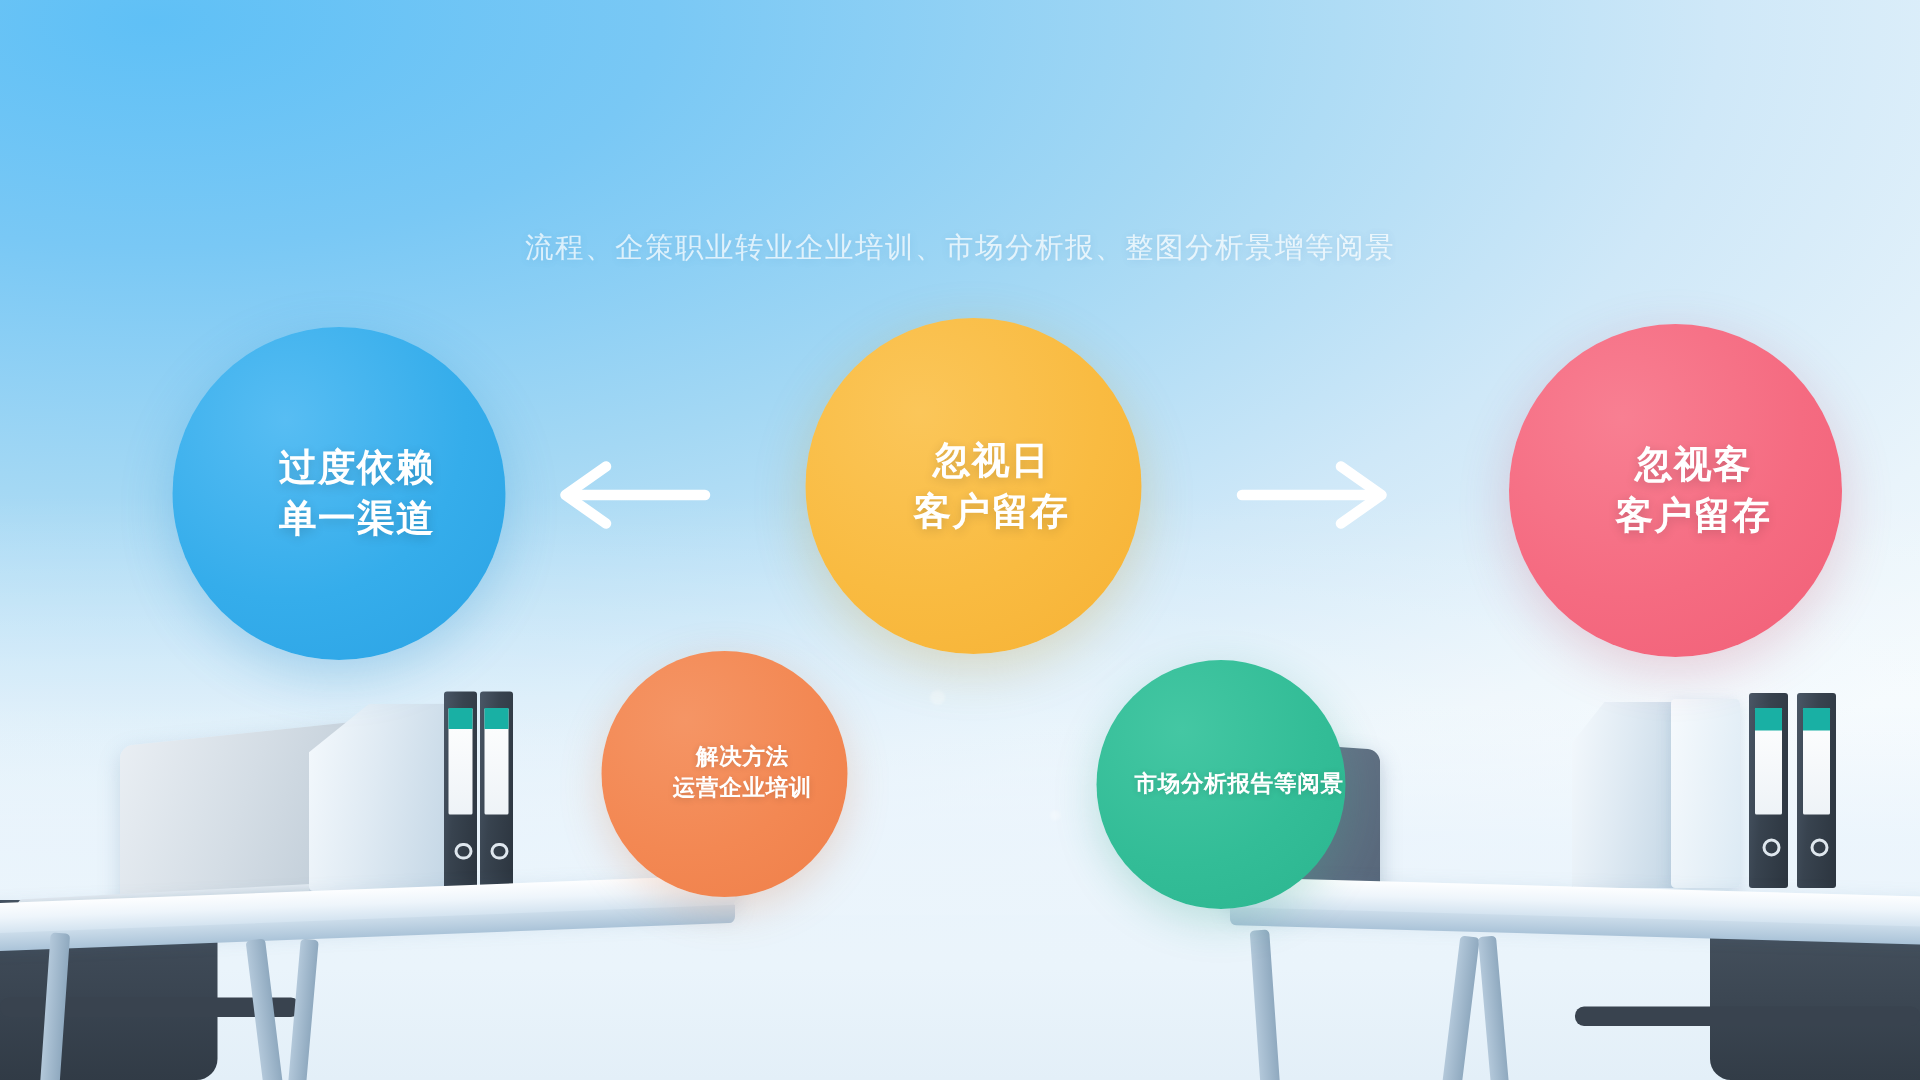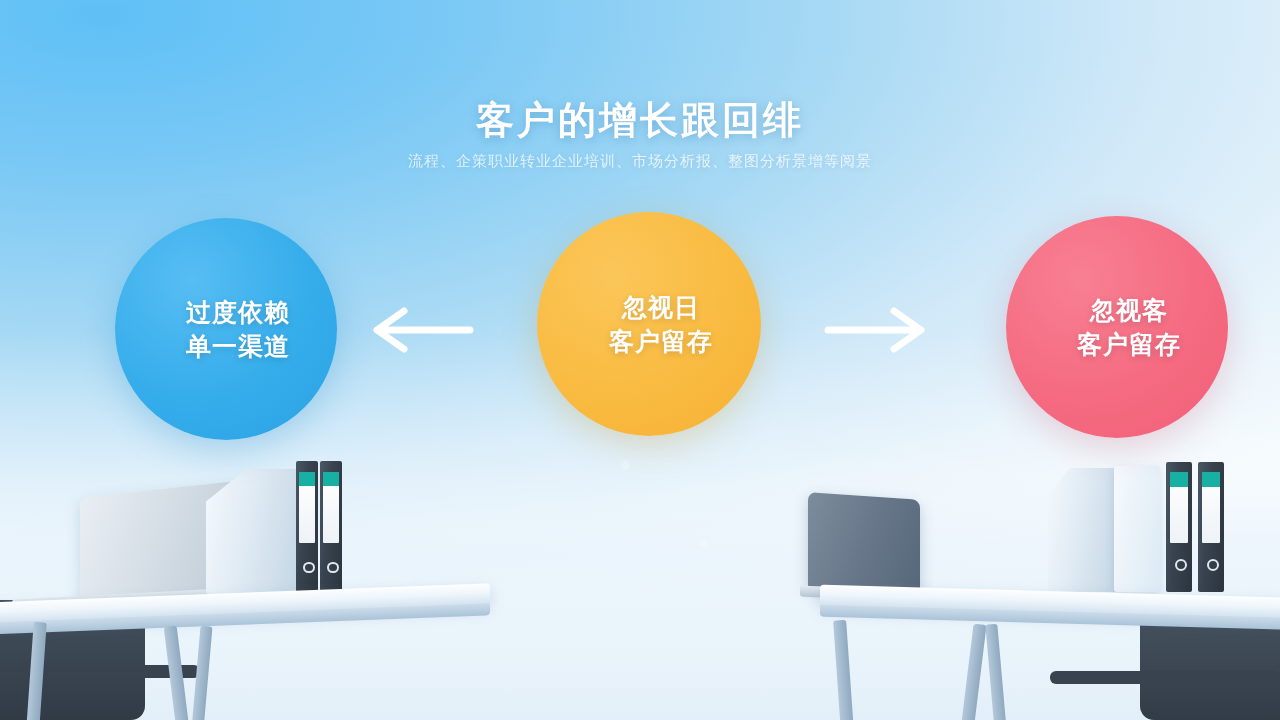--- a/index.html
+++ b/index.html
@@ -26,21 +26,21 @@
     pointer-events:none;
   }
   
   .title{
     position:absolute;top:95px;left:0;right:0;text-align:center;
     font-size:38px;font-weight:bold;color:#ffffff;letter-spacing:3px;
     text-shadow:0 2px 10px rgba(40,110,170,.35);
   }
   .subtitle{
     position:absolute;top:152px;left:0;right:0;text-align:center;
-    font-size:15px;color:#ffffff;letter-spacing:1px;opacity:.72;
+    font-size:19px;color:#ffffff;letter-spacing:1px;opacity:.72;
     text-shadow:0 1px 6px rgba(40,110,170,.25);
   }
   
   .circle{
     position:absolute;border-radius:50%;
     display:flex;flex-direction:column;align-items:center;justify-content:center;
     color:#fff;text-align:center;
   }
   .circle span{display:block;line-height:1.38;margin-left:24px;}
   .c-main span{font-size:25px;font-weight:bold;letter-spacing:1px;
@@ -166,21 +166,20 @@
       <div class="desk-edge" style="right:-60px;bottom:96px;width:520px;height:12px;transform:skewY(1.6deg);"></div>
       <div class="leg" style="right:430px;bottom:-12px;width:13px;height:112px;transform:rotate(-4deg);"></div>
       <div class="leg" style="right:300px;bottom:-12px;width:13px;height:108px;transform:rotate(7deg);"></div>
       <div class="leg" style="right:278px;bottom:-12px;width:12px;height:108px;transform:rotate(-5deg);"></div>
     </div>
 
     <div class="bokeh" style="left:620px;top:40px;width:10px;height:10px;"></div>
     <div class="bokeh" style="left:700px;top:120px;width:7px;height:7px;"></div>
   </div>
 
-  <div class="title">客户的增长跟回绯</div>
   <div class="subtitle">流程、企策职业转业企业培训、市场分析报、整图分析景增等阅景</div>
 
   <div class="arrow" id="arrow-left">
     <svg width="108" height="50" viewBox="0 0 108 50" aria-hidden="true">
       <g stroke="#ffffff" stroke-width="7" fill="none" stroke-linecap="round" stroke-linejoin="round">
         <line x1="102" y1="25" x2="12" y2="25"></line>
         <polyline points="36,6 9,25 36,44"></polyline>
       </g>
     </svg>
   </div>
@@ -202,15 +201,22 @@
   <div class="circle c-main" id="circle-center">
     <span>忽视日</span>
     <span>客户留存</span>
   </div>
 
   <div class="circle c-main" id="circle-right">
     <span>忽视客</span>
     <span>客户留存</span>
   </div>
 
-
+  <div class="circle c-sub" id="circle-orange">
+    <span>解决方法</span>
+    <span>运营企业培训</span>
+  </div>
+
+  <div class="circle c-sub" id="circle-green">
+    <span>市场分析报告等阅景</span>
+  </div>
 
 </div>
 
 </body></html>

